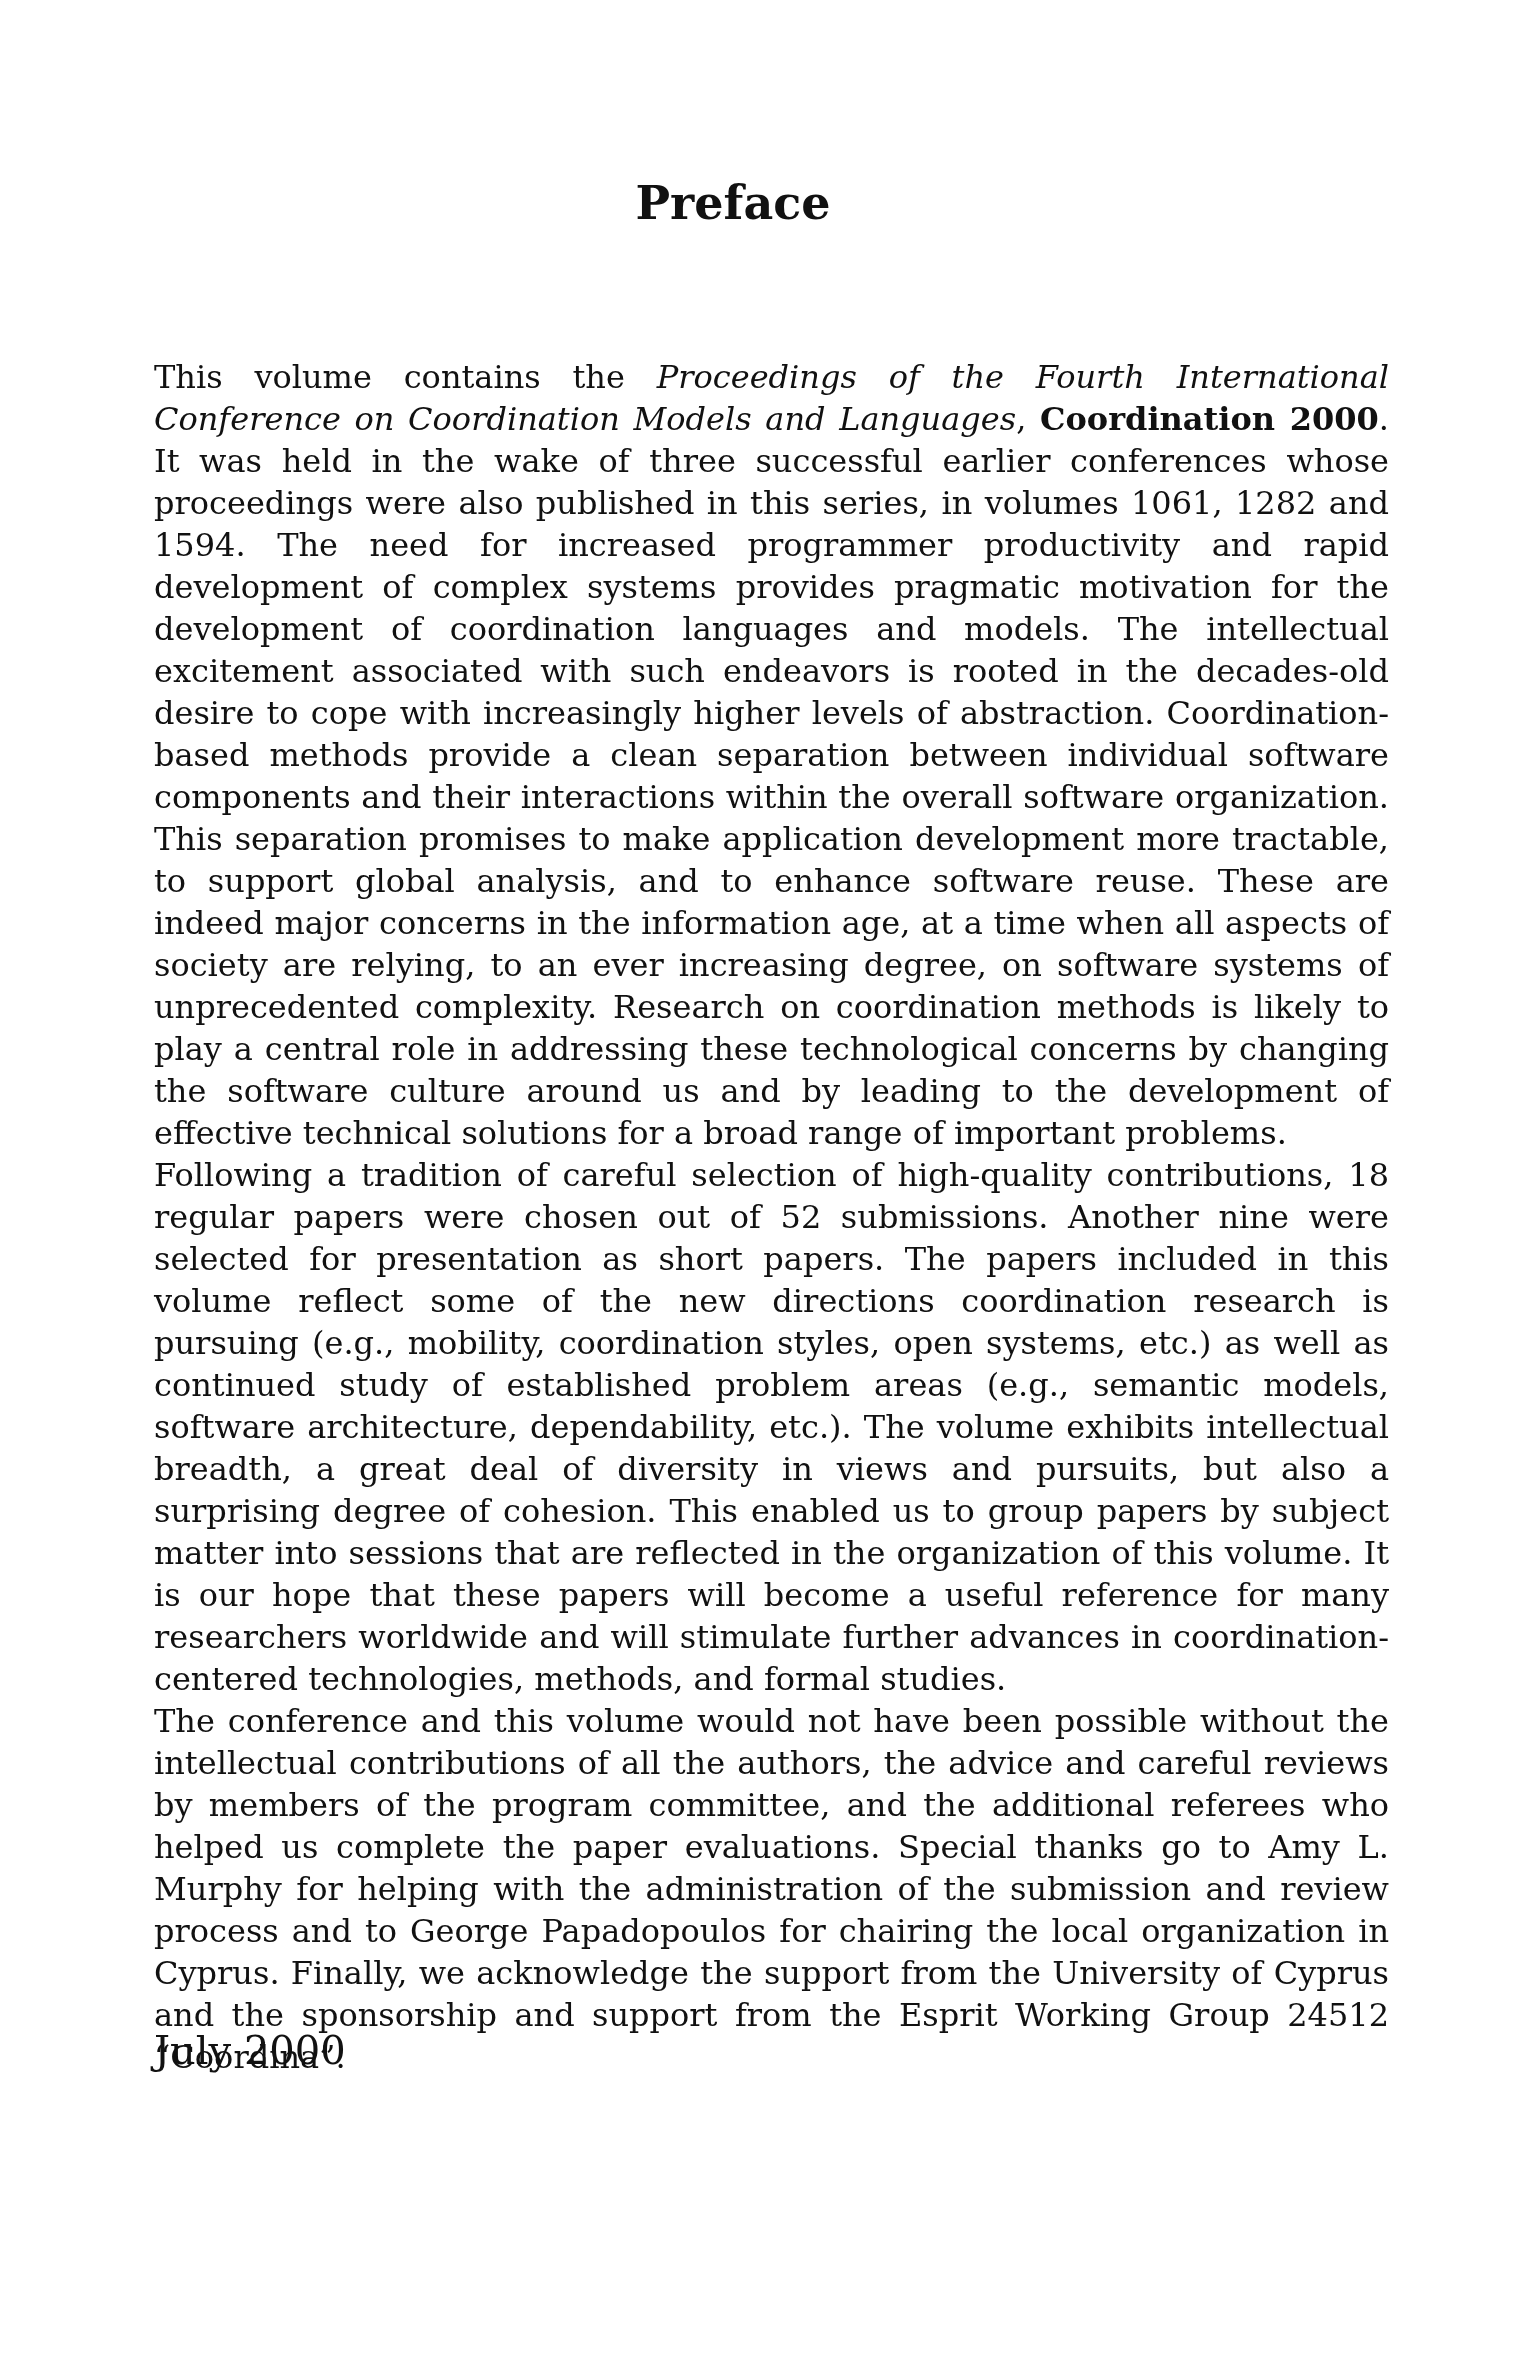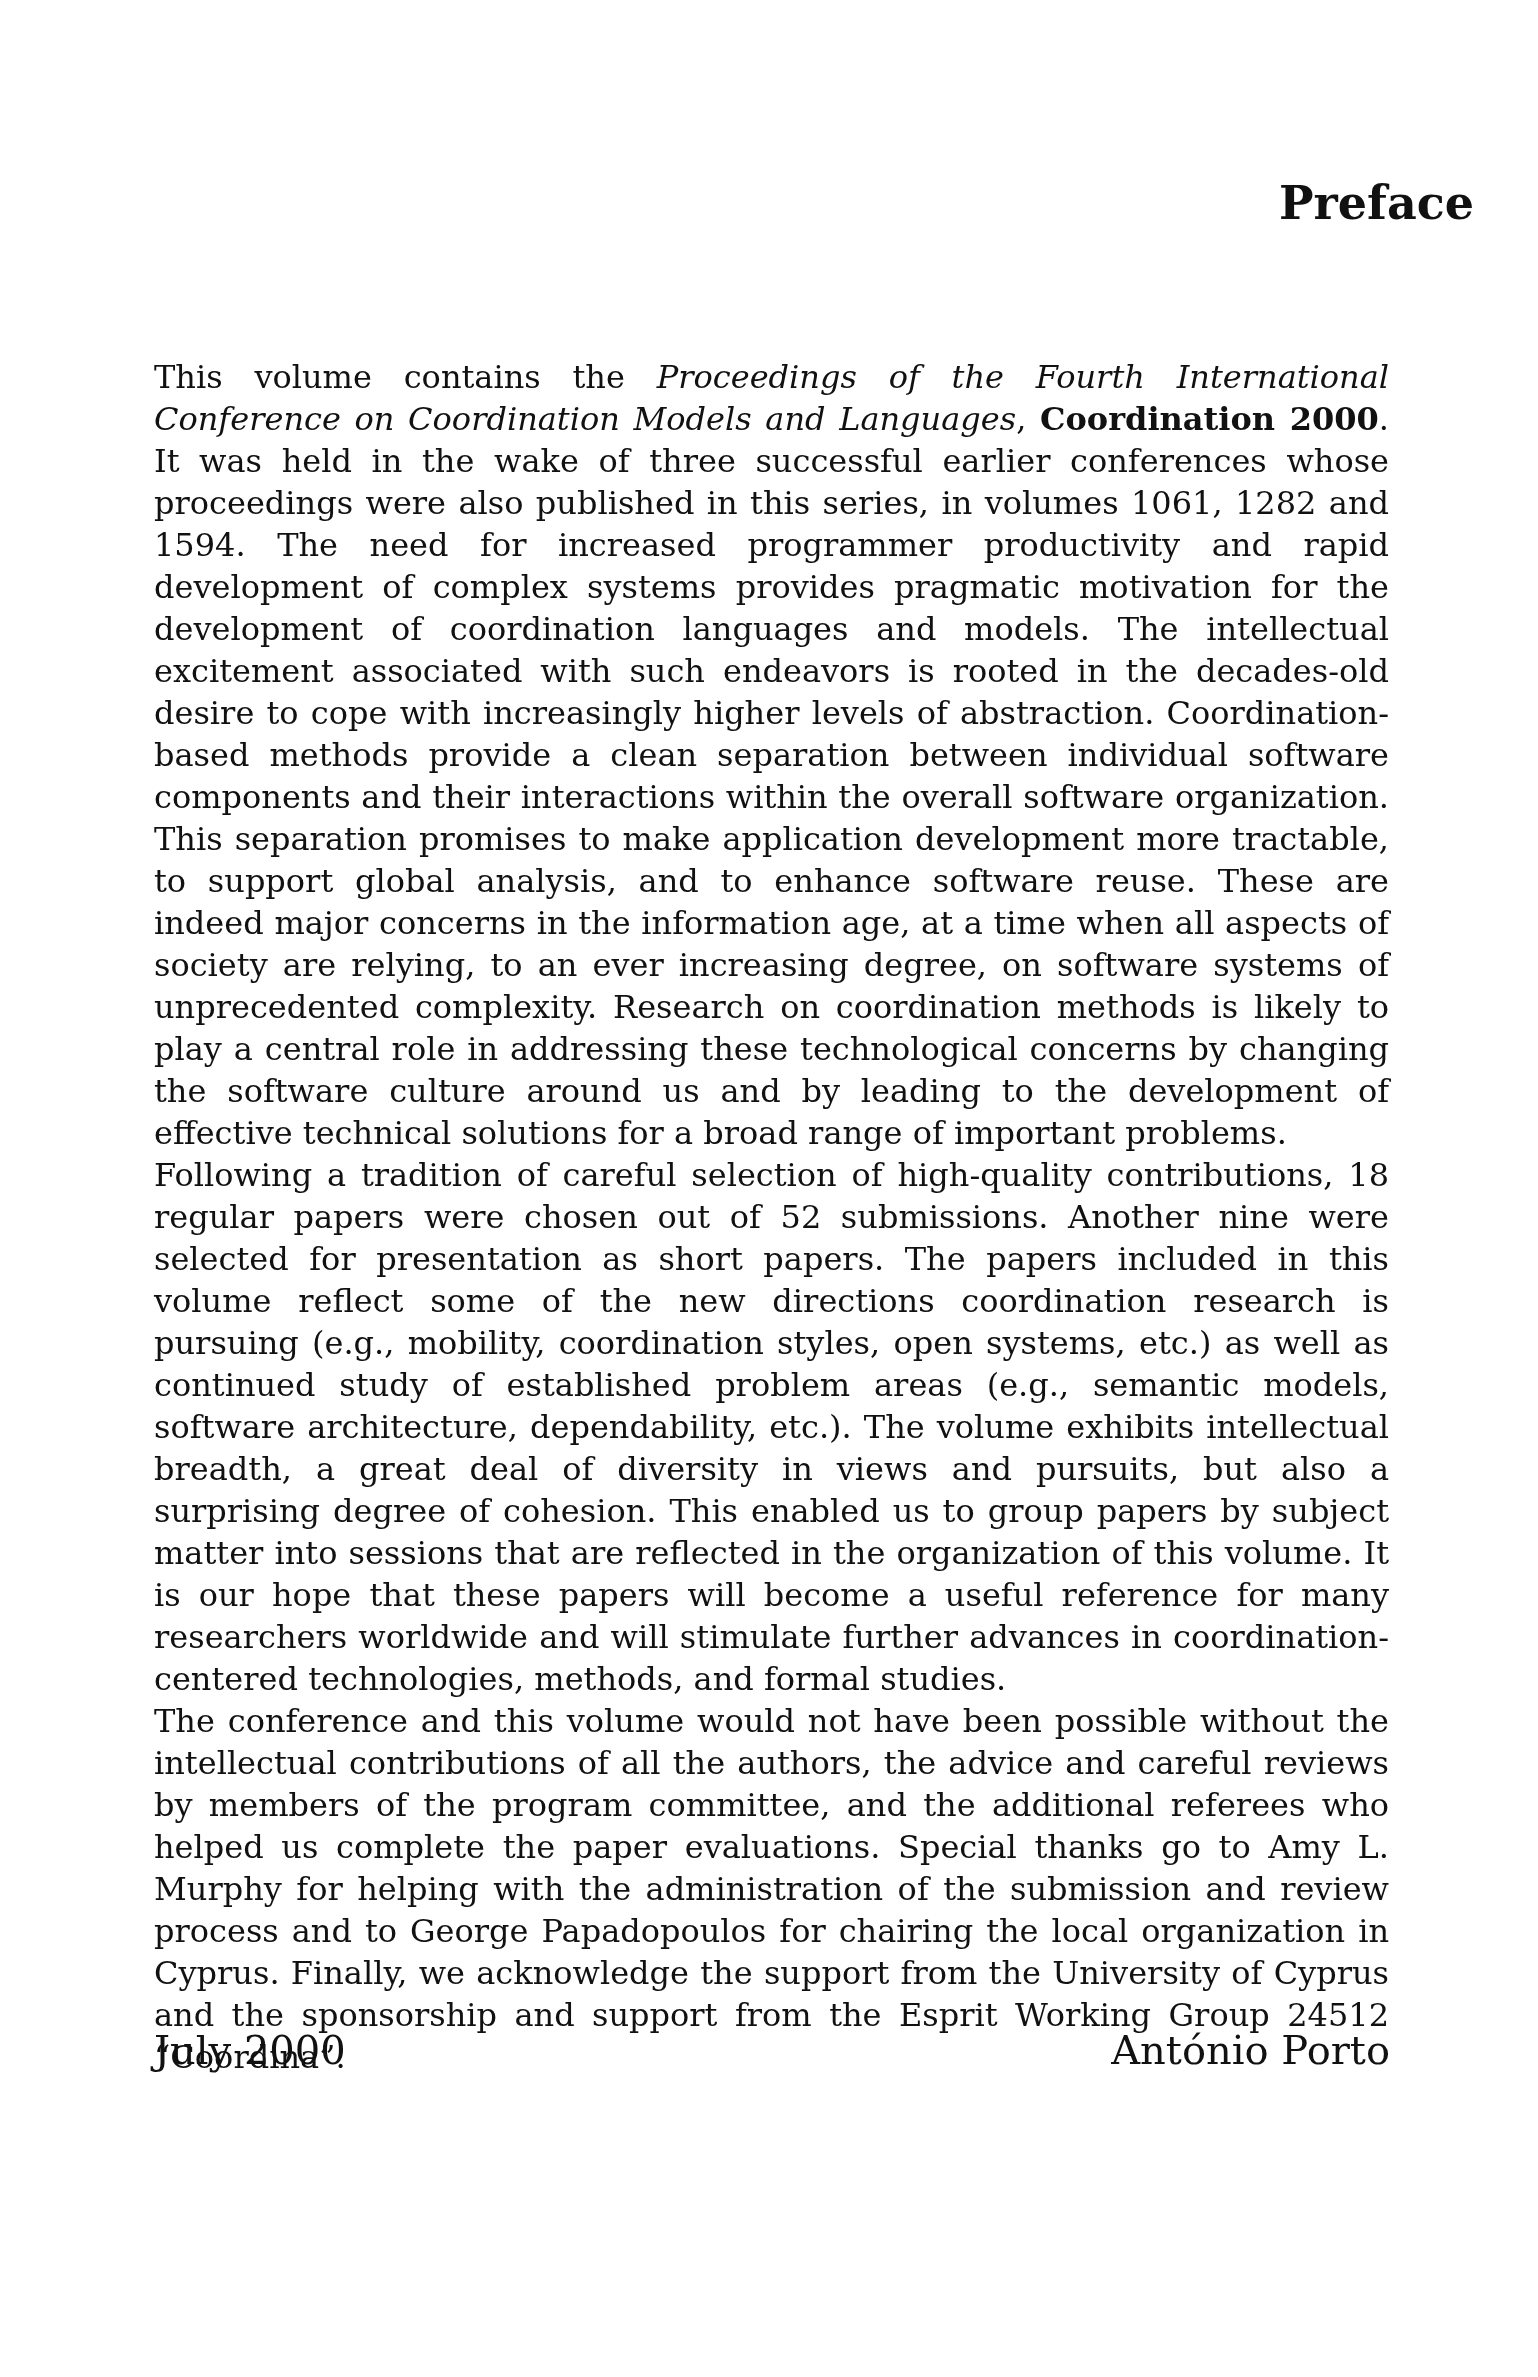--- a/index.html
+++ b/index.html
@@ -1,31 +1,30 @@
 <!DOCTYPE html>
 <html style="font-size:13.7px"><head>
 <meta charset="utf-8">
 <style>
 html,body{margin:0;padding:0;background:#fff;}
 body{width:1539px;height:2377px;position:relative;overflow:hidden;font-family:"DejaVu Serif","Liberation Serif",serif;color:#111;}
-#title{position:absolute;top:176px;left:8px;width:1466px;text-align:right;font-size:46px;font-weight:bold;}
+#title{position:absolute;top:176px;left:0;width:1466px;text-align:center;font-size:46px;font-weight:bold;}
 #body{position:absolute;top:356px;left:154px;width:1235px;font-size:32px;line-height:42px;text-align:justify;hyphens:manual;}
 #body p{margin:0;}
 .sig{position:absolute;font-size:40px;line-height:43px;}
 #date{left:154px;top:2029px;}
 #authors{right:149px;top:2029px;text-align:right;}
 </style>
 </head>
 <body>
 
 <div id="title">Preface</div>
 
 <div id="body">
   <p><span>This volume contains the </span><i>Proceedings of the Fourth International Conference on Coordination Models and Languages</i><span>, </span><b>Coordination 2000</b><span>. It was held in the wake of three successful earlier conferences whose proceedings were also published in this series, in volumes 1061, 1282 and 1594. The need for increased programmer productivity and rapid development of complex systems provides pragmatic motivation for the development of coordination languages and models. The intellectual excitement associated with such endeavors is rooted in the decades-old desire to cope with increasingly higher levels of abstraction. Coordination-based methods provide a clean separation between individual software components and their interactions within the overall software organization. This separation promises to make application development more tractable, to support global analysis, and to enhance software reuse. These are indeed major concerns in the information age, at a time when all aspects of society are relying, to an ever increasing degree, on software systems of unprecedented complexity. Research on coordination methods is likely to play a central role in addressing these technological concerns by changing the software culture around us and by leading to the development of effective technical solutions for a broad range of important problems.</span></p>
   <p>Following a tradition of careful selection of high-quality contributions, 18 regular papers were chosen out of 52 submissions. Another nine were selected for presentation as short papers. The papers included in this volume reflect some of the new directions coordination research is pursuing (e.g., mobility, coordination styles, open systems, etc.) as well as continued study of established problem areas (e.g., semantic models, software architecture, dependability, etc.). The volume exhibits intellectual breadth, a great deal of diversity in views and pursuits, but also a surprising degree of cohesion. This enabled us to group papers by subject matter into sessions that are reflected in the organization of this volume. It is our hope that these papers will become a useful reference for many researchers worldwide and will stimulate further advances in coordination-centered technologies, methods, and formal studies.</p>
   <p>The conference and this volume would not have been possible without the intellectual contributions of all the authors, the advice and careful reviews by members of the program committee, and the additional referees who helped us complete the paper evaluations. Special thanks go to Amy L. Murphy for helping with the administration of the submission and review process and to George Papadopoulos for chairing the local organization in Cyprus. Finally, we acknowledge the support from the University of Cyprus and the sponsorship and support from the Esprit Working Group 24512 “Coordina”.</p>
 </div>
 
 <div id="date" class="sig">July 2000</div>
 <div id="authors" class="sig">
-  <div>António Porto</div>
 </div>
 
 
 </body></html>

